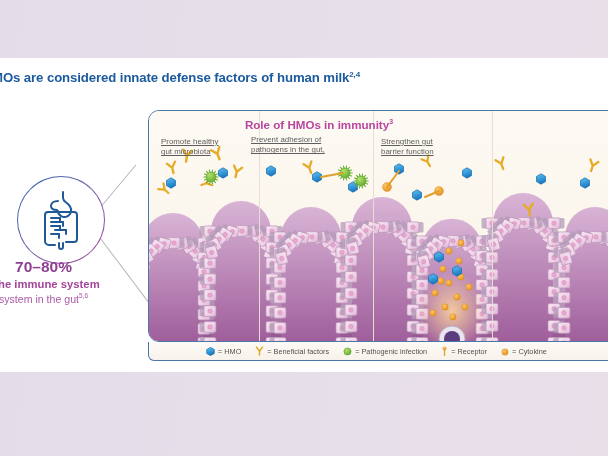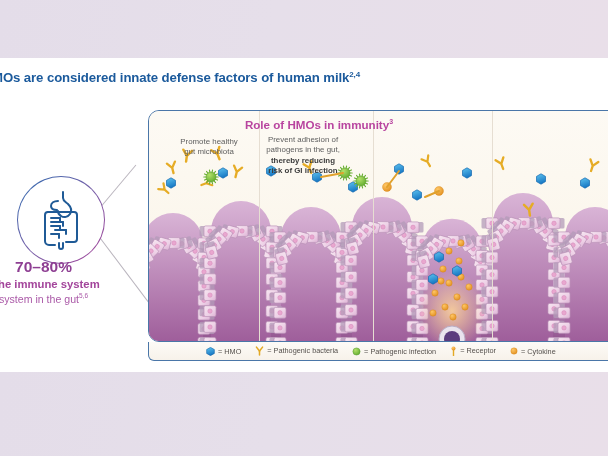--- a/index.html
+++ b/index.html
@@ -102,25 +102,26 @@
     font-size: 11.6px; font-weight: bold;
     color: #b8449f;
     z-index: 6;
   }
   #panel-title sup { font-size: 7px; vertical-align: super; }
 
   
   .col-caption {
     position: absolute;
     top: 26px;
-    text-align: center;
+    text-align: left;
     font-size: 7.9px;
     color: #5e5e5e;
     line-height: 1.32;
     z-index: 6;
+    text-decoration: underline;
   }
   .col-caption b { color: #3c3c3c; font-weight: bold; }
 
   .col-div {
     position: absolute;
     top: 0; width: 1px; height: 232px;
     background: #e6ded2;
     z-index: 3;
   }
 
@@ -136,21 +137,21 @@
     border: 1px solid #4a76a8;
     border-top: none;
     border-radius: 0 0 0 6px;
     display: flex;
     align-items: center;
     padding-left: 57px;
     gap: 14px;
     font-size: 7.3px;
     color: #55504c;
   }
-  .legend-item { display: flex; align-items: flex-start; gap: 3px; white-space: nowrap; }
+  .legend-item { display: flex; align-items: flex-end; gap: 3px; white-space: nowrap; }
   .legend-item svg { display: block; flex: none; }
 </style>
 </head>
 <body>
 
 <div id="stage">
 
   <div class="band" id="band-top"></div>
   <div class="band" id="band-bottom"></div>
   <div id="canvas"></div>
@@ -194,21 +195,23 @@
 
     <div class="col-div" style="left:110px;"></div>
     <div class="col-div" style="left:224px;"></div>
     <div class="col-div" style="left:343px;"></div>
 
     <div class="col-caption" style="left:12px; width:96px;">
       <span class="lt">Promote healthy<br>gut microbiota<br></span>
     </div>
     <div class="col-caption" style="left:102px; width:104px; top:24px;">
       <span class="lt">Prevent adhesion of<br>pathogens in the gut,<br></span>
-      <b class="bd">thereby reducing<br>risk of GI infection<br></b>
+    </div>
+    <div class="col-caption" style="left:232px; width:104px;">
+      <span class="lt">Strengthen gut<br>barrier function<br></span>
     </div>
 
     <svg id="tissue" viewBox="0 0 470 232">
       <defs>
         <linearGradient id="lumen" x1="0" y1="0" x2="0" y2="1">
           <stop offset="0%" stop-color="#fdfaf4"></stop>
           <stop offset="55%" stop-color="#fbf6ec"></stop>
           <stop offset="100%" stop-color="#f7f1e5"></stop>
         </linearGradient>
         <linearGradient id="submucosa" x1="0" y1="0" x2="0" y2="1">
@@ -1341,21 +1344,21 @@
       <span>= HMO</span>
     </div>
     <div class="legend-item">
       <svg width="9" height="10" viewBox="0 0 10 11">
           <g stroke="#e3a924" stroke-width="1.7" stroke-linecap="round" fill="none">
             <path d="M5 10 V5.6"></path>
             <path d="M5 5.6 L1.6 1.2"></path>
             <path d="M5 5.6 L8.4 1.2"></path>
           </g>
         </svg>
-      <span>= Pathogenic bacteria</span>
+      <span>= Beneficial factors</span>
     </div>
     <div class="legend-item">
       <svg width="9" height="9" viewBox="0 0 10 10">
           <circle cx="5" cy="5" r="4" fill="url(#pathg)" stroke="#4e9426" stroke-width="0.5"></circle>
         </svg>
       <span>= Pathogenic infection</span>
     </div>
     <div class="legend-item">
       <svg width="7" height="10" viewBox="0 0 8 11">
           <path d="M4 11 V4" stroke="#e3a924" stroke-width="1.6" stroke-linecap="round"></path>

